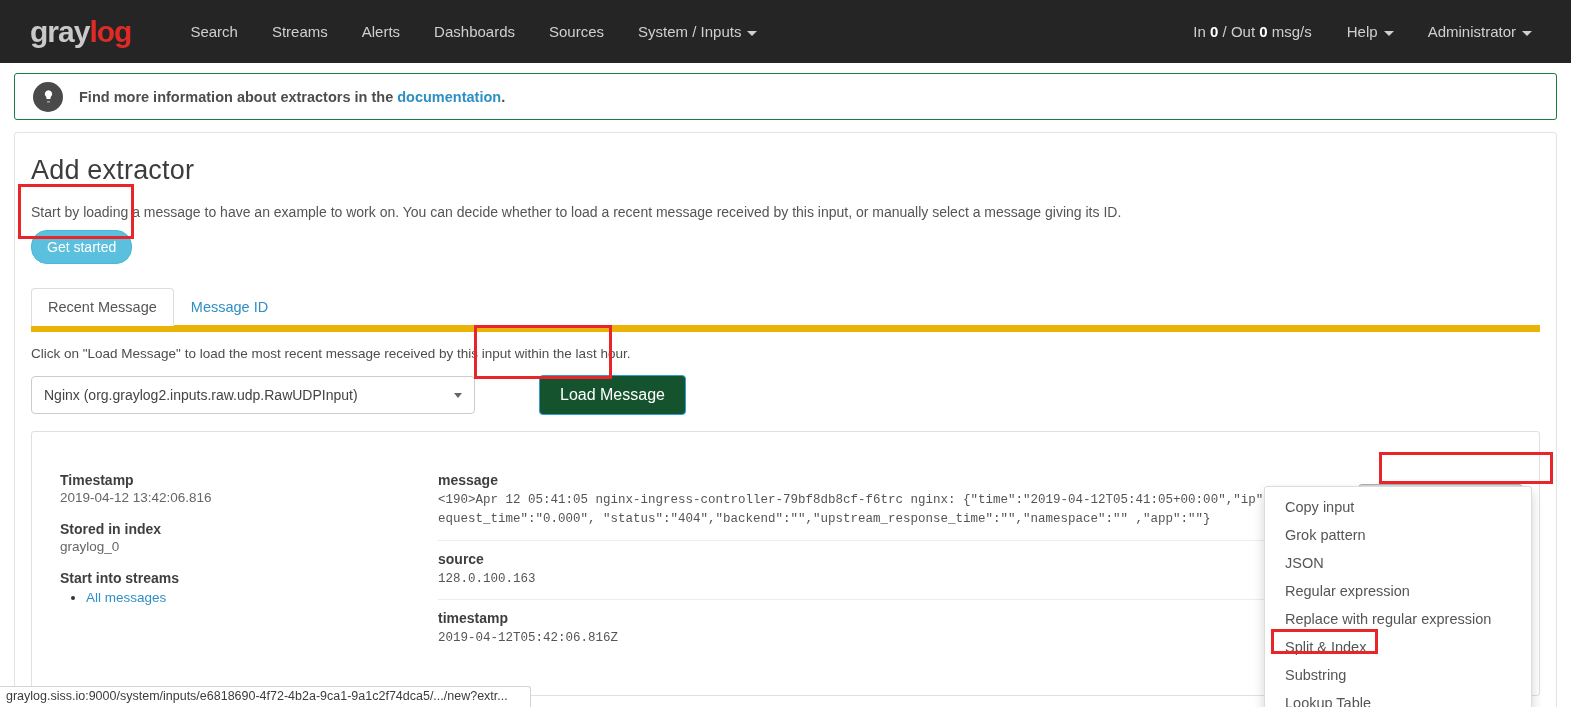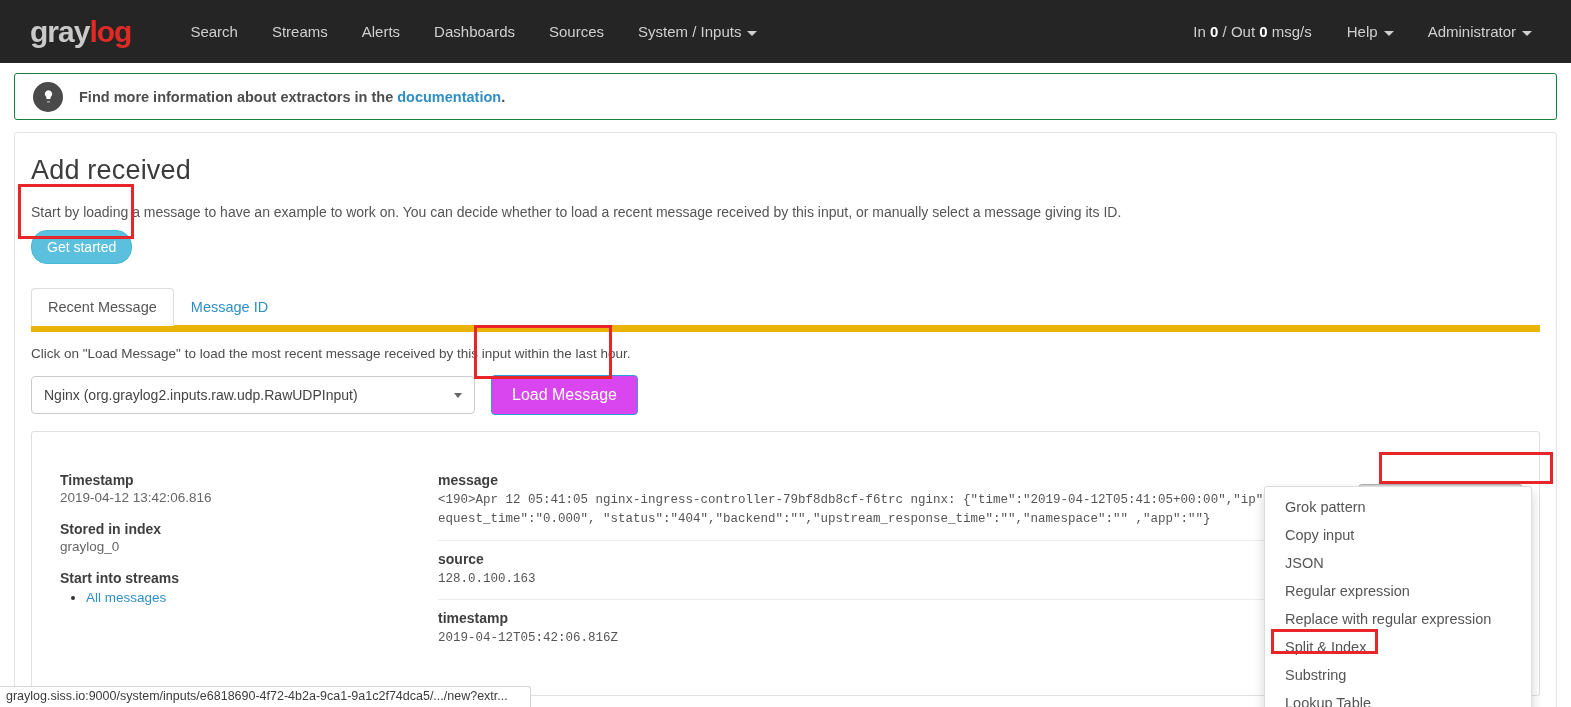--- a/index.html
+++ b/index.html
@@ -71,22 +71,22 @@
   .btn {
     display:inline-block; border-radius:4px; cursor:pointer;
     font-family:"Liberation Sans", sans-serif;
     border:1px solid transparent; text-align:center;
   }
   .btn-info {
     background:#5bc0de; border-color:#46b8da; color:#fff;
     font-size:14px; padding:8px 15px;border-radius:16px;
   }
   .btn-primary {
-    background:#d946ef; border-color:#2b9fd8; color:#fff;
-    font-size:16px; padding:10px 20px; font-weight:normal;
+    background:#14532d; border-color:#2b9fd8; color:#fff;
+    font-size:16px; padding:10px 20px; font-weight:normal;margin-left:48px;
   }
   .btn-default {
     background:#fff; border:1px solid #ccc; color:#555;
     font-size:13px; padding:6px 12px;
   }
   .btn-active {
     background:#d6d6d6; border:1px solid #adadad; color:#333;
     font-size:13.5px; padding:6px 12px;
   }
 
@@ -202,21 +202,21 @@
         <path d="M12 2a6 6 0 0 0-3.3 11v2.2c0 .5.4.9.9.9h4.8c.5 0 .9-.4.9-.9V13A6 6 0 0 0 12 2zm-1.8 18h3.6c.3 0 .6.3.6.6s-.3.6-.6.6h-3.6c-.3 0-.6-.3-.6-.6s.3-.6.6-.6z"></path>
       </svg>
     </div>
     <div class="banner-text"><span>Find more information about extractors in the </span><a href="#">documentation</a><span>.</span></div>
   </div>
 </div>
 
 <div class="panel-wrap">
   <div class="panel">
 
-    <h1 class="page-title">Add received</h1>
+    <h1 class="page-title">Add extractor</h1>
     <p class="lead">Start by loading a message to have an example to work on. You can decide whether to load a recent message received by this input, or manually select a message giving its ID.</p>
 
     <button class="btn btn-info">Get started</button>
 
     
     <div class="tabs">
       <div class="tab active">Recent Message</div>
       <div class="tab inactive">Message ID</div>
     </div>
 
@@ -265,22 +265,22 @@
             <div class="field-val">2019-04-12T05:42:06.816Z</div>
           </div>
         </div>
       </div>
     </div>
 
   </div>
 </div>
 
 <div class="dropdown-menu">
+  <div class="dd-item">Copy input</div>
   <div class="dd-item">Grok pattern</div>
-  <div class="dd-item">Copy input</div>
   <div class="dd-item">JSON</div>
   <div class="dd-item">Regular expression</div>
   <div class="dd-item">Replace with regular expression</div>
   <div class="dd-item">Split &amp; Index</div>
   <div class="dd-item">Substring</div>
   <div class="dd-item">Lookup Table</div>
 </div>
 
 <div class="anno" style="left:18px;  top:184px; width:116px; height:55px;"></div>
 <div class="anno" style="left:474px; top:325px; width:138px; height:54px;"></div>

